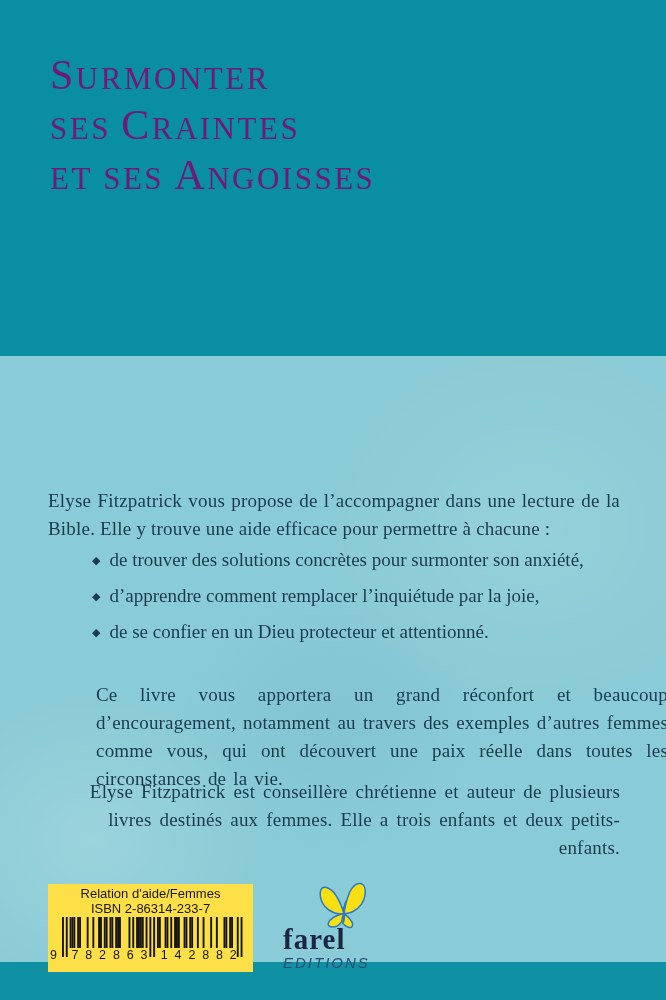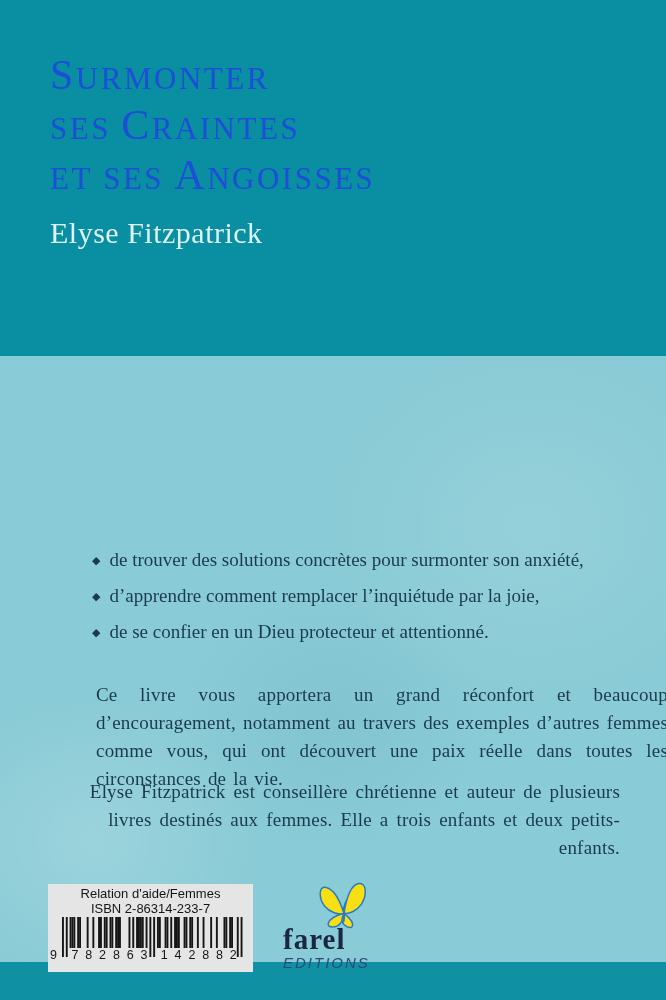--- a/index.html
+++ b/index.html
@@ -25,21 +25,21 @@
       radial-gradient(ellipse 300px 260px at 80% 28%, rgba(255,255,255,0.10), transparent 70%),
       radial-gradient(ellipse 220px 190px at 50% 60%, rgba(8,100,120,0.06), transparent 70%);
   }
   .band-bottom{
     position:absolute;left:0;top:962px;width:666px;height:38px;
     background:#1090a3;
   }
   
   .title{
     position:absolute;left:50px;top:52px;width:560px;
-    color:#1d4ed8;letter-spacing:2.5px;
+    color:#701a75;letter-spacing:2.5px;
   }
   .title-line{line-height:47px;white-space:nowrap;}
   .sc-big{font-size:42px;}
   .sc-small{font-size:31px;}
   .author{
     position:absolute;left:50px;top:216px;width:500px;
     color:#ddf2f5;font-size:30px;letter-spacing:0.5px;
   }
   
   .para,.bio{
@@ -53,21 +53,21 @@
   .bio{top:778px;text-align:right;word-spacing:3px;}
   .bullets{
     position:absolute;left:92px;top:546px;width:528px;margin:0;padding:0;
     list-style:none;color:#1b3a4e;font-size:19px;
   }
   .bullets li{line-height:28px;margin-bottom:8px;white-space:nowrap;}
   .diamond{font-size:11px;vertical-align:2px;margin-right:9px;}
   
   .barcode-panel{
     position:absolute;left:48px;top:884px;width:205px;height:88px;
-    background:#e5e5e5;z-index:3;
+    background:#fde047;z-index:3;
     font-family:"Liberation Sans","DejaVu Sans",sans-serif;
     color:#161616;text-align:center;
   }
   .bc-cat{font-size:13px;line-height:15px;padding-top:2px;}
   .bc-isbn{font-size:13px;line-height:15px;}
   .bc-svg{display:block;margin:1px auto 0 auto;}
   
   .publisher{
     position:absolute;left:283px;top:880px;width:120px;height:80px;
     text-align:left;z-index:2;
@@ -92,22 +92,22 @@
   <div class="band-top"></div>
   <div class="band-light"></div>
   <div class="band-bottom"></div>
 
   <h1 class="title" style="margin:0;font-weight:normal;">
     <div class="title-line"><span class="sc-big">S</span><span class="sc-small">U</span><span class="sc-small">R</span><span class="sc-small">M</span><span class="sc-small">O</span><span class="sc-small">N</span><span class="sc-small">T</span><span class="sc-small">E</span><span class="sc-small">R</span></div>
     <div class="title-line"><span class="sc-small">S</span><span class="sc-small">E</span><span class="sc-small">S</span><span class="sc-small">&nbsp;</span><span class="sc-big">C</span><span class="sc-small">R</span><span class="sc-small">A</span><span class="sc-small">I</span><span class="sc-small">N</span><span class="sc-small">T</span><span class="sc-small">E</span><span class="sc-small">S</span></div>
     <div class="title-line"><span class="sc-small">E</span><span class="sc-small">T</span><span class="sc-small">&nbsp;</span><span class="sc-small">S</span><span class="sc-small">E</span><span class="sc-small">S</span><span class="sc-small">&nbsp;</span><span class="sc-big">A</span><span class="sc-small">N</span><span class="sc-small">G</span><span class="sc-small">O</span><span class="sc-small">I</span><span class="sc-small">S</span><span class="sc-small">S</span><span class="sc-small">E</span><span class="sc-small">S</span></div>
   </h1>
 
-  <div class="author">Elyse Fitzpatrick</div>
-
+
+  <p class="para p2">Elyse Fitzpatrick vous propose de l’accompagner dans une lecture de la Bible. Elle y trouve une aide efficace pour permettre à chacune :</p>
 
   <ul class="bullets">
     <li>
       <span class="diamond">◆</span><span>de trouver des solutions concrètes pour surmonter son anxiété,</span>
     </li>
     <li>
       <span class="diamond">◆</span><span>d’apprendre comment remplacer l’inquiétude par la joie,</span>
     </li>
     <li>
       <span class="diamond">◆</span><span>de se confier en un Dieu protecteur et attentionné.</span>

